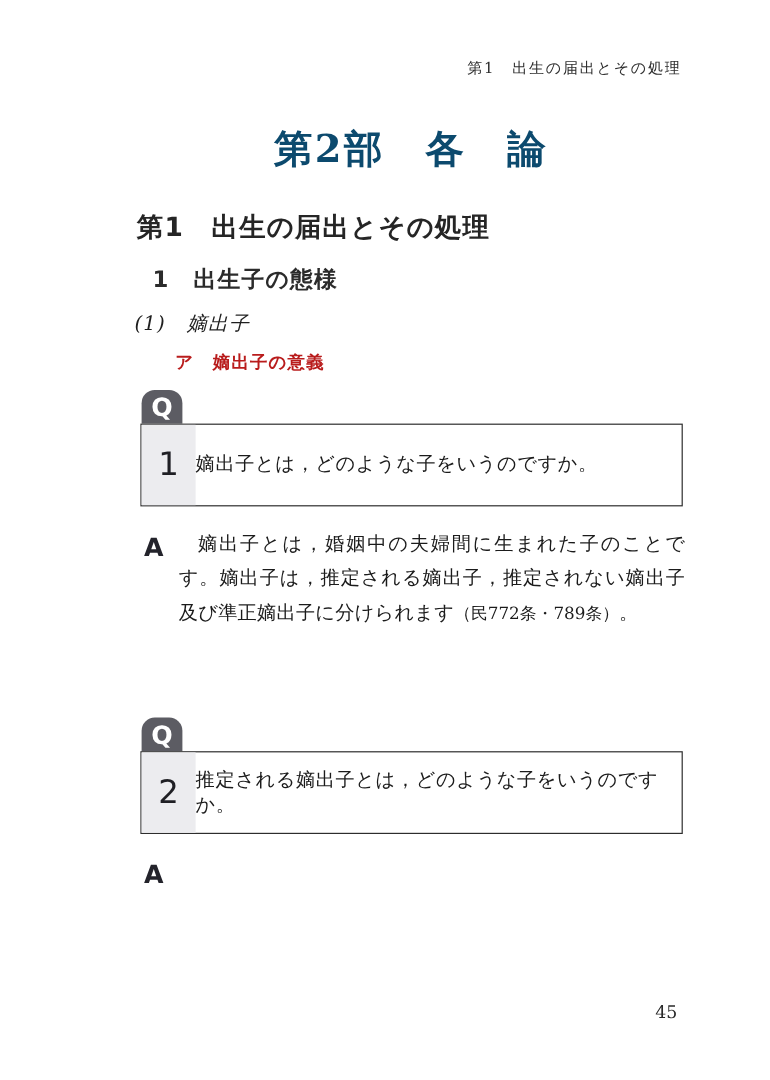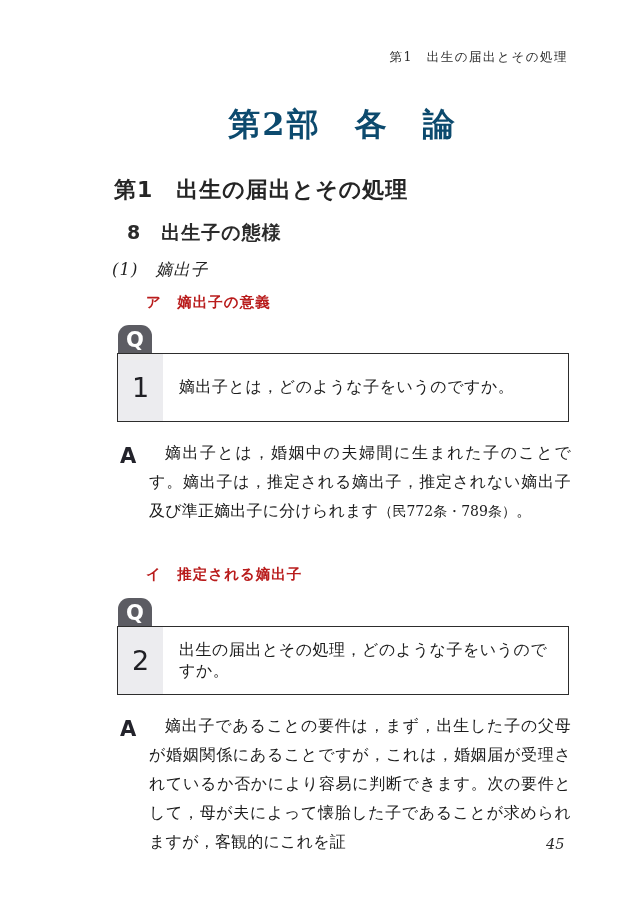--- a/index.html
+++ b/index.html
@@ -57,79 +57,77 @@
     display:flex;z-index:1;
   }
   .q-num{
     width:45px;flex:0 0 45px;background:#ececef;
     display:flex;align-items:center;justify-content:center;
     font-family:"DejaVu Sans","Liberation Sans",sans-serif;
     font-size:27px;color:#1f1f24;
   }
   .q-text{
     flex:1;display:flex;align-items:center;
-    padding-left:16px;padding-right:8px;
+    padding-right:8px;
     font-size:16px;letter-spacing:0.5px;color:#1b1b1b;
   }
   .a-label{
     position:absolute;left:120px;
     font-family:"DejaVu Sans","Liberation Sans",sans-serif;
     font-size:21px;font-weight:700;color:#23232b;
   }
   .answer{
     position:absolute;left:149px;width:422px;margin:0;
     font-size:16px;line-height:29px;letter-spacing:0.2px;
     text-indent:1em;text-align:justify;color:#1b1b1b;
   }
   .answer .ref{font-size:14px;letter-spacing:0;}
   .page-number{
     position:absolute;top:836px;left:546px;
-    font-size:14.5px;color:#2a2a2a;font-style:italic;
+    font-size:14.5px;color:#2a2a2a;
   }
 </style>
 </head>
 <body>
 
 <div class="page">
 
   <div class="running-header">第1　出生の届出とその処理</div>
 
   <h1 class="part-title">第2部　各　論</h1>
 
   <h2 class="chapter-heading">第1　出生の届出とその処理</h2>
 
-  <h3 class="section-heading">8　出生子の態様</h3>
+  <h3 class="section-heading">1　出生子の態様</h3>
 
   <div class="subsection-heading">(1)　嫡出子</div>
 
   <div class="item-heading" style="top:293px">ア　嫡出子の意義</div>
 
   <div class="q-block" style="top:325px">
     <div class="q-tab">
       <span>Q</span>
     </div>
     <div class="q-box">
       <div class="q-num">1</div>
       <div class="q-text">嫡出子とは，どのような子をいうのですか。</div>
     </div>
   </div>
 
   <div class="a-label" style="top:444px">A</div>
   <p class="answer" style="top:438px"><span>嫡出子とは，婚姻中の夫婦間に生まれた子のことです。嫡出子は，推定される嫡出子，推定されない嫡出子及び準正嫡出子に分けられます</span><span class="ref">（民772条・789条）</span><span>。</span></p>
 
-  <div class="item-heading" style="top:565px">イ　推定される嫡出子</div>
 
   <div class="q-block" style="top:598px">
     <div class="q-tab">
       <span>Q</span>
     </div>
     <div class="q-box">
       <div class="q-num">2</div>
-      <div class="q-text">出生の届出とその処理，どのような子をいうのですか。</div>
+      <div class="q-text">推定される嫡出子とは，どのような子をいうのですか。</div>
     </div>
   </div>
 
   <div class="a-label" style="top:717px">A</div>
-  <p class="answer" style="top:711px"><span>嫡出子であることの要件は，まず，出生した子の父母が婚姻関係にあることですが，これは，婚姻届が受理されているか否かにより容易に判断できます。次の要件として，母が夫によって懐胎した子であることが求められますが，客観的にこれを証</span></p>
 
   <div class="page-number">45</div>
 
 </div>
 
 </body></html>

